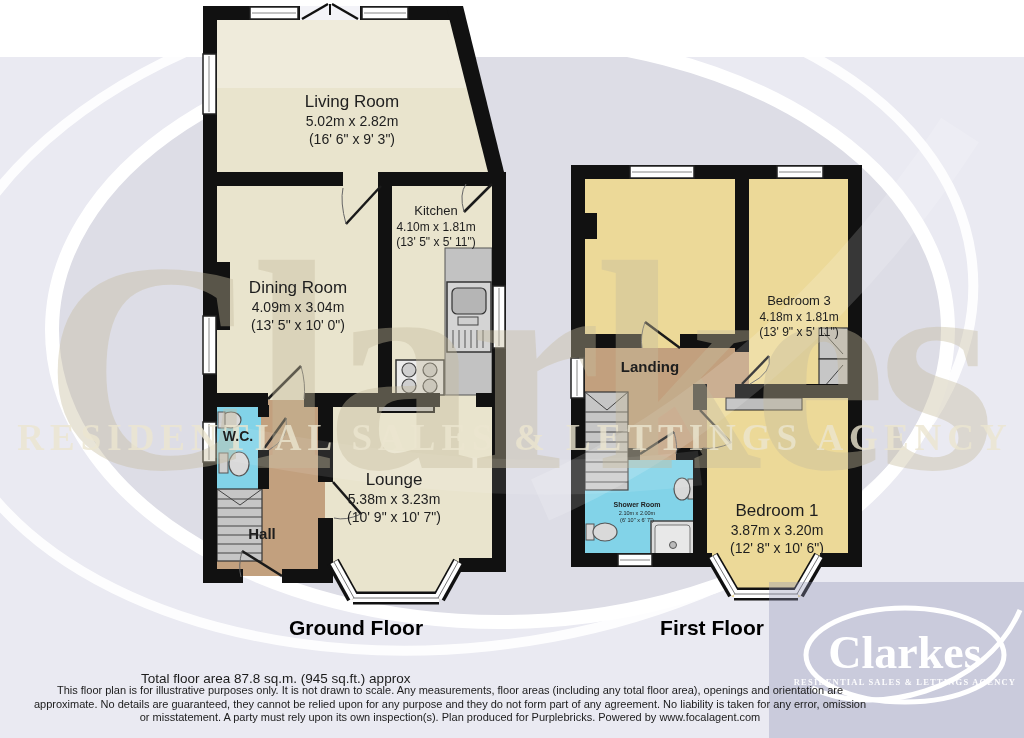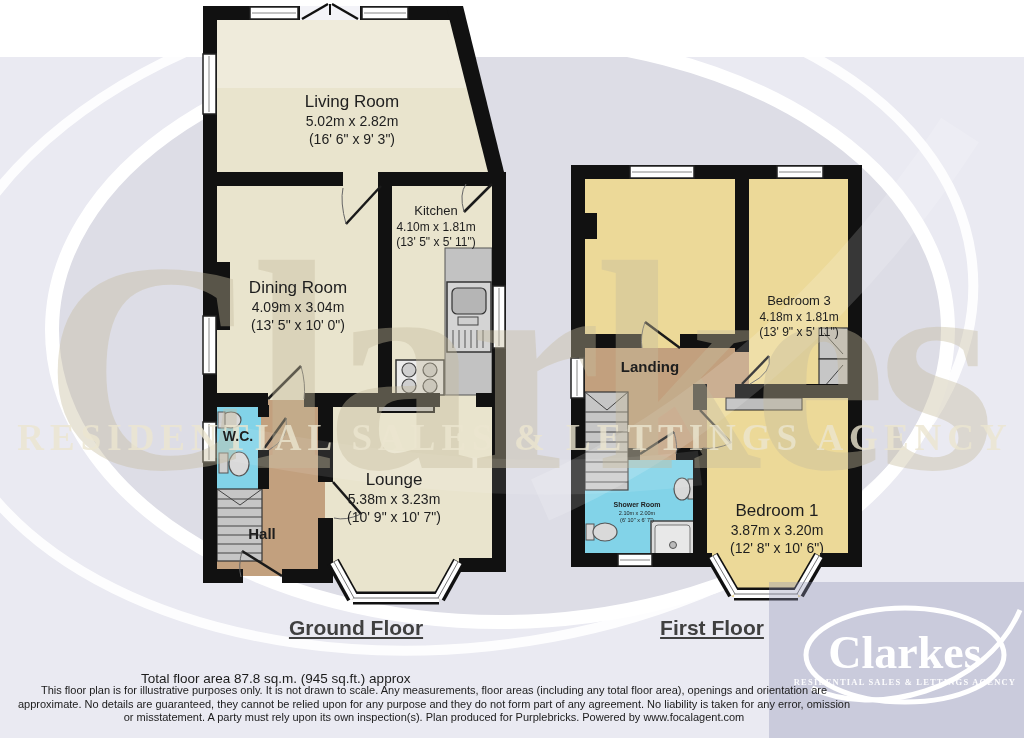--- a/index.html
+++ b/index.html
@@ -19,28 +19,28 @@
   .rm-name{font-size:17px;font-weight:400;}
   .rm-dim{font-size:14px;font-weight:500;}
   .sm .rm-name{font-size:13px;text-align:center;}
   .sm .rm-dim{font-size:12px;text-align:right;}
   .tiny .rm-name{font-size:7px;font-weight:700;}
   .tiny .rm-dim{font-size:5.5px;}
   .solo{font-size:15px;font-weight:600;}
   .wc-lab{font-size:14px;font-weight:700;}
   .floor-title{
     position:absolute;transform:translate(-50%,0);
-    font-size:21px;font-weight:bold;color:#404040;text-decoration:underline;
+    font-size:21px;font-weight:bold;color:#000000;
   }
   .total-area{
     position:absolute;left:141px;top:671px;font-size:13.5px;color:#1b1b1b;
   }
   .disclaimer{
     position:absolute;left:0;top:684px;width:868px;text-align:center;
-    font-size:11px;line-height:13.5px;color:#1b1b1b;
+    font-size:11px;line-height:13.5px;color:#1b1b1b;padding-left:16px;
   }
   .logo-text{font-family:"Liberation Serif", serif;}
 </style>
 </head>
 <body>
 
 <div id="stage">
 
 <svg width="1024" height="738" viewBox="0 0 1024 738">
 

